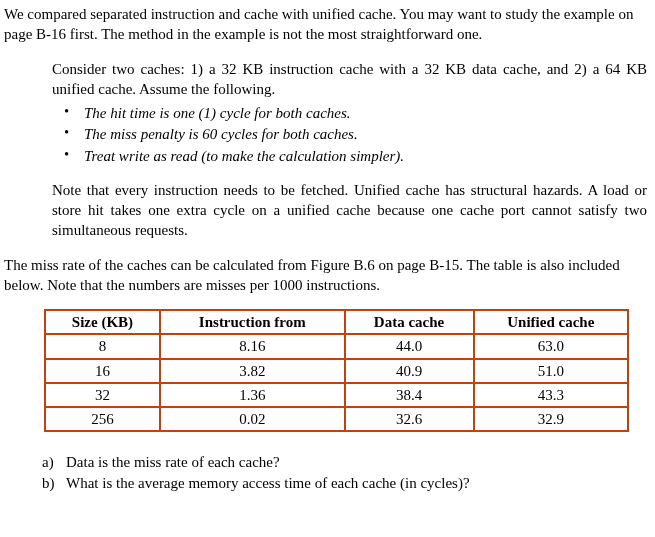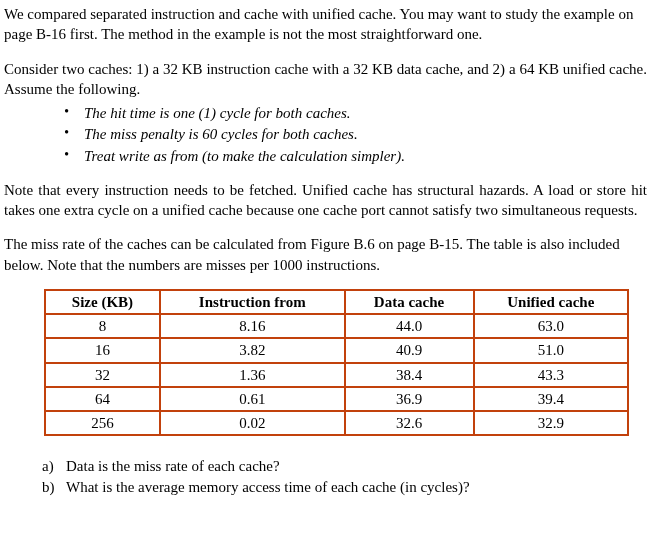--- a/index.html
+++ b/index.html
@@ -60,33 +60,34 @@
     .questions li {
       position: relative;
       padding-left: 24px;
     }
     .questions li .marker {
       position: absolute;
       left: 0;
     }
     .justify {
       text-align: justify;
+      margin-left: 48px;
     }
   </style>
 </head>
 <body>
 
 <p>We compared separated instruction and cache with unified cache. You may want to study the example on page B-16 first. The method in the example is not the most straightforward one.</p>
 
 <p class="tight justify">Consider two caches: 1) a 32 KB instruction cache with a 32 KB data cache, and 2) a 64 KB unified cache. Assume the following.</p>
 
 <ul class="bullet-list">
   <li>The hit time is one (1) cycle for both caches.</li>
   <li>The miss penalty is 60 cycles for both caches.</li>
-  <li>Treat write as from (to make the calculation simpler).</li>
+  <li>Treat write as read (to make the calculation simpler).</li>
 </ul>
 
 <p class="justify">Note that every instruction needs to be fetched. Unified cache has structural hazards. A load or store hit takes one extra cycle on a unified cache because one cache port cannot satisfy two simultaneous requests.</p>
 
 <p>The miss rate of the caches can be calculated from Figure B.6 on page B-15. The table is also included below. Note that the numbers are misses per 1000 instructions.</p>
 
 <table>
   <thead>
     <tr>
       <th>Size (KB)</th>
@@ -108,26 +109,20 @@
         <td>40.9</td>
         <td>51.0</td>
       </tr>
       <tr>
         <td>32</td>
         <td>1.36</td>
         <td>38.4</td>
         <td>43.3</td>
       </tr>
       <tr>
-        <td>64</td>
-        <td>0.61</td>
-        <td>36.9</td>
-        <td>39.4</td>
-      </tr>
-      <tr>
         <td>256</td>
         <td>0.02</td>
         <td>32.6</td>
         <td>32.9</td>
       </tr>
     </tbody>
 </table>
 
 <ul class="questions">
   <li>

